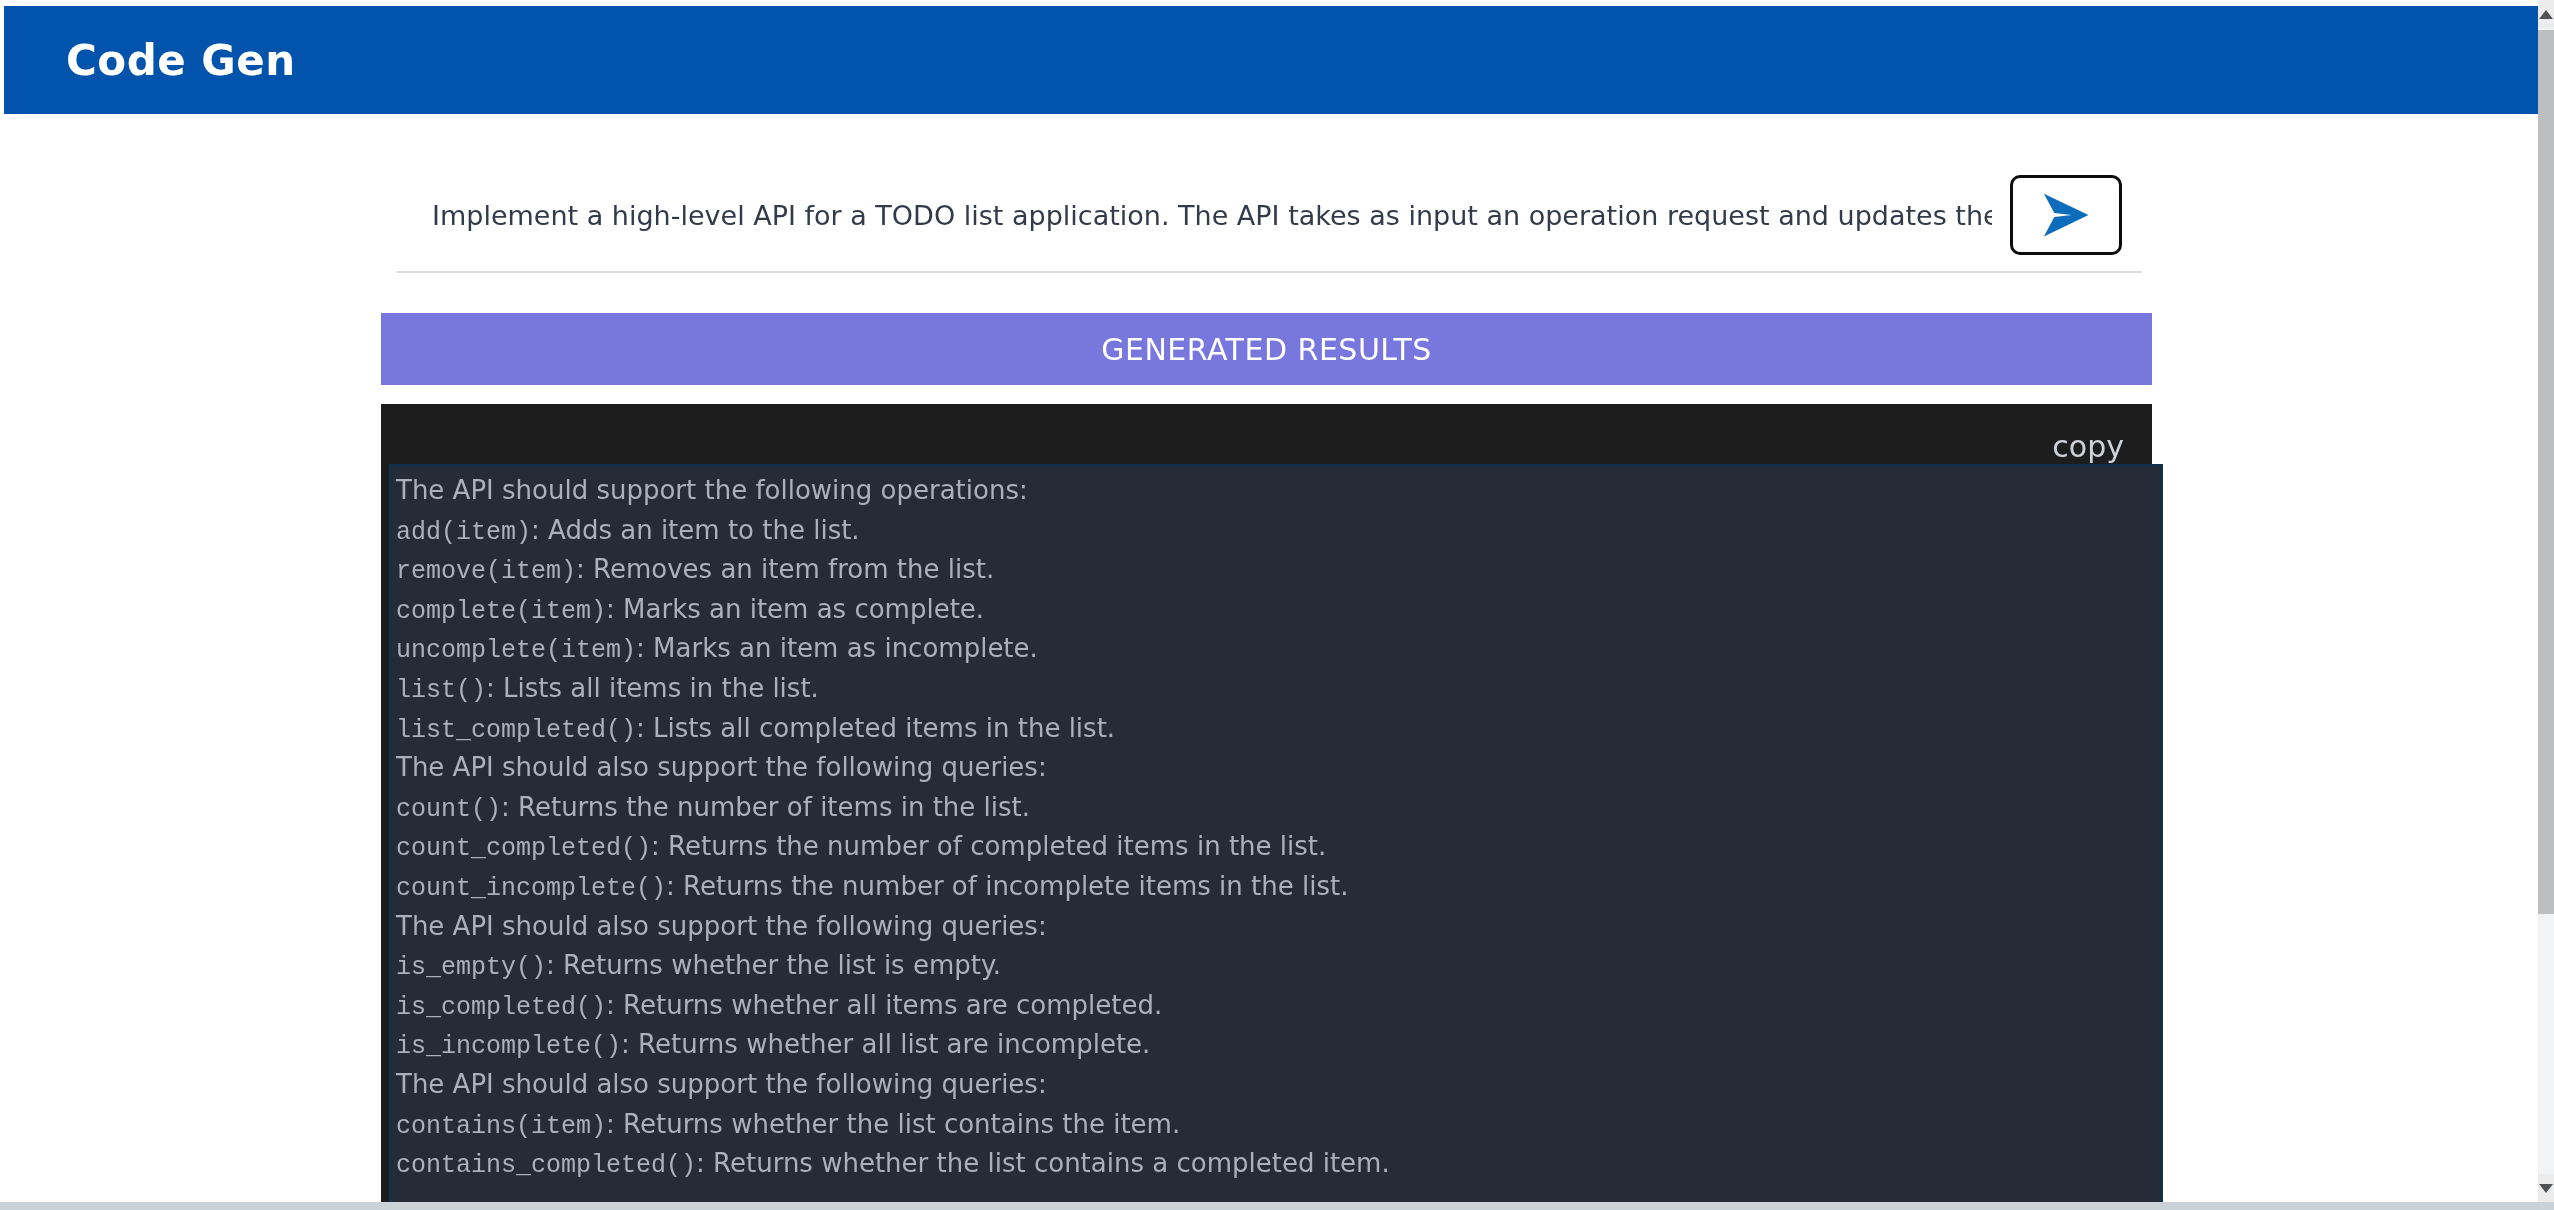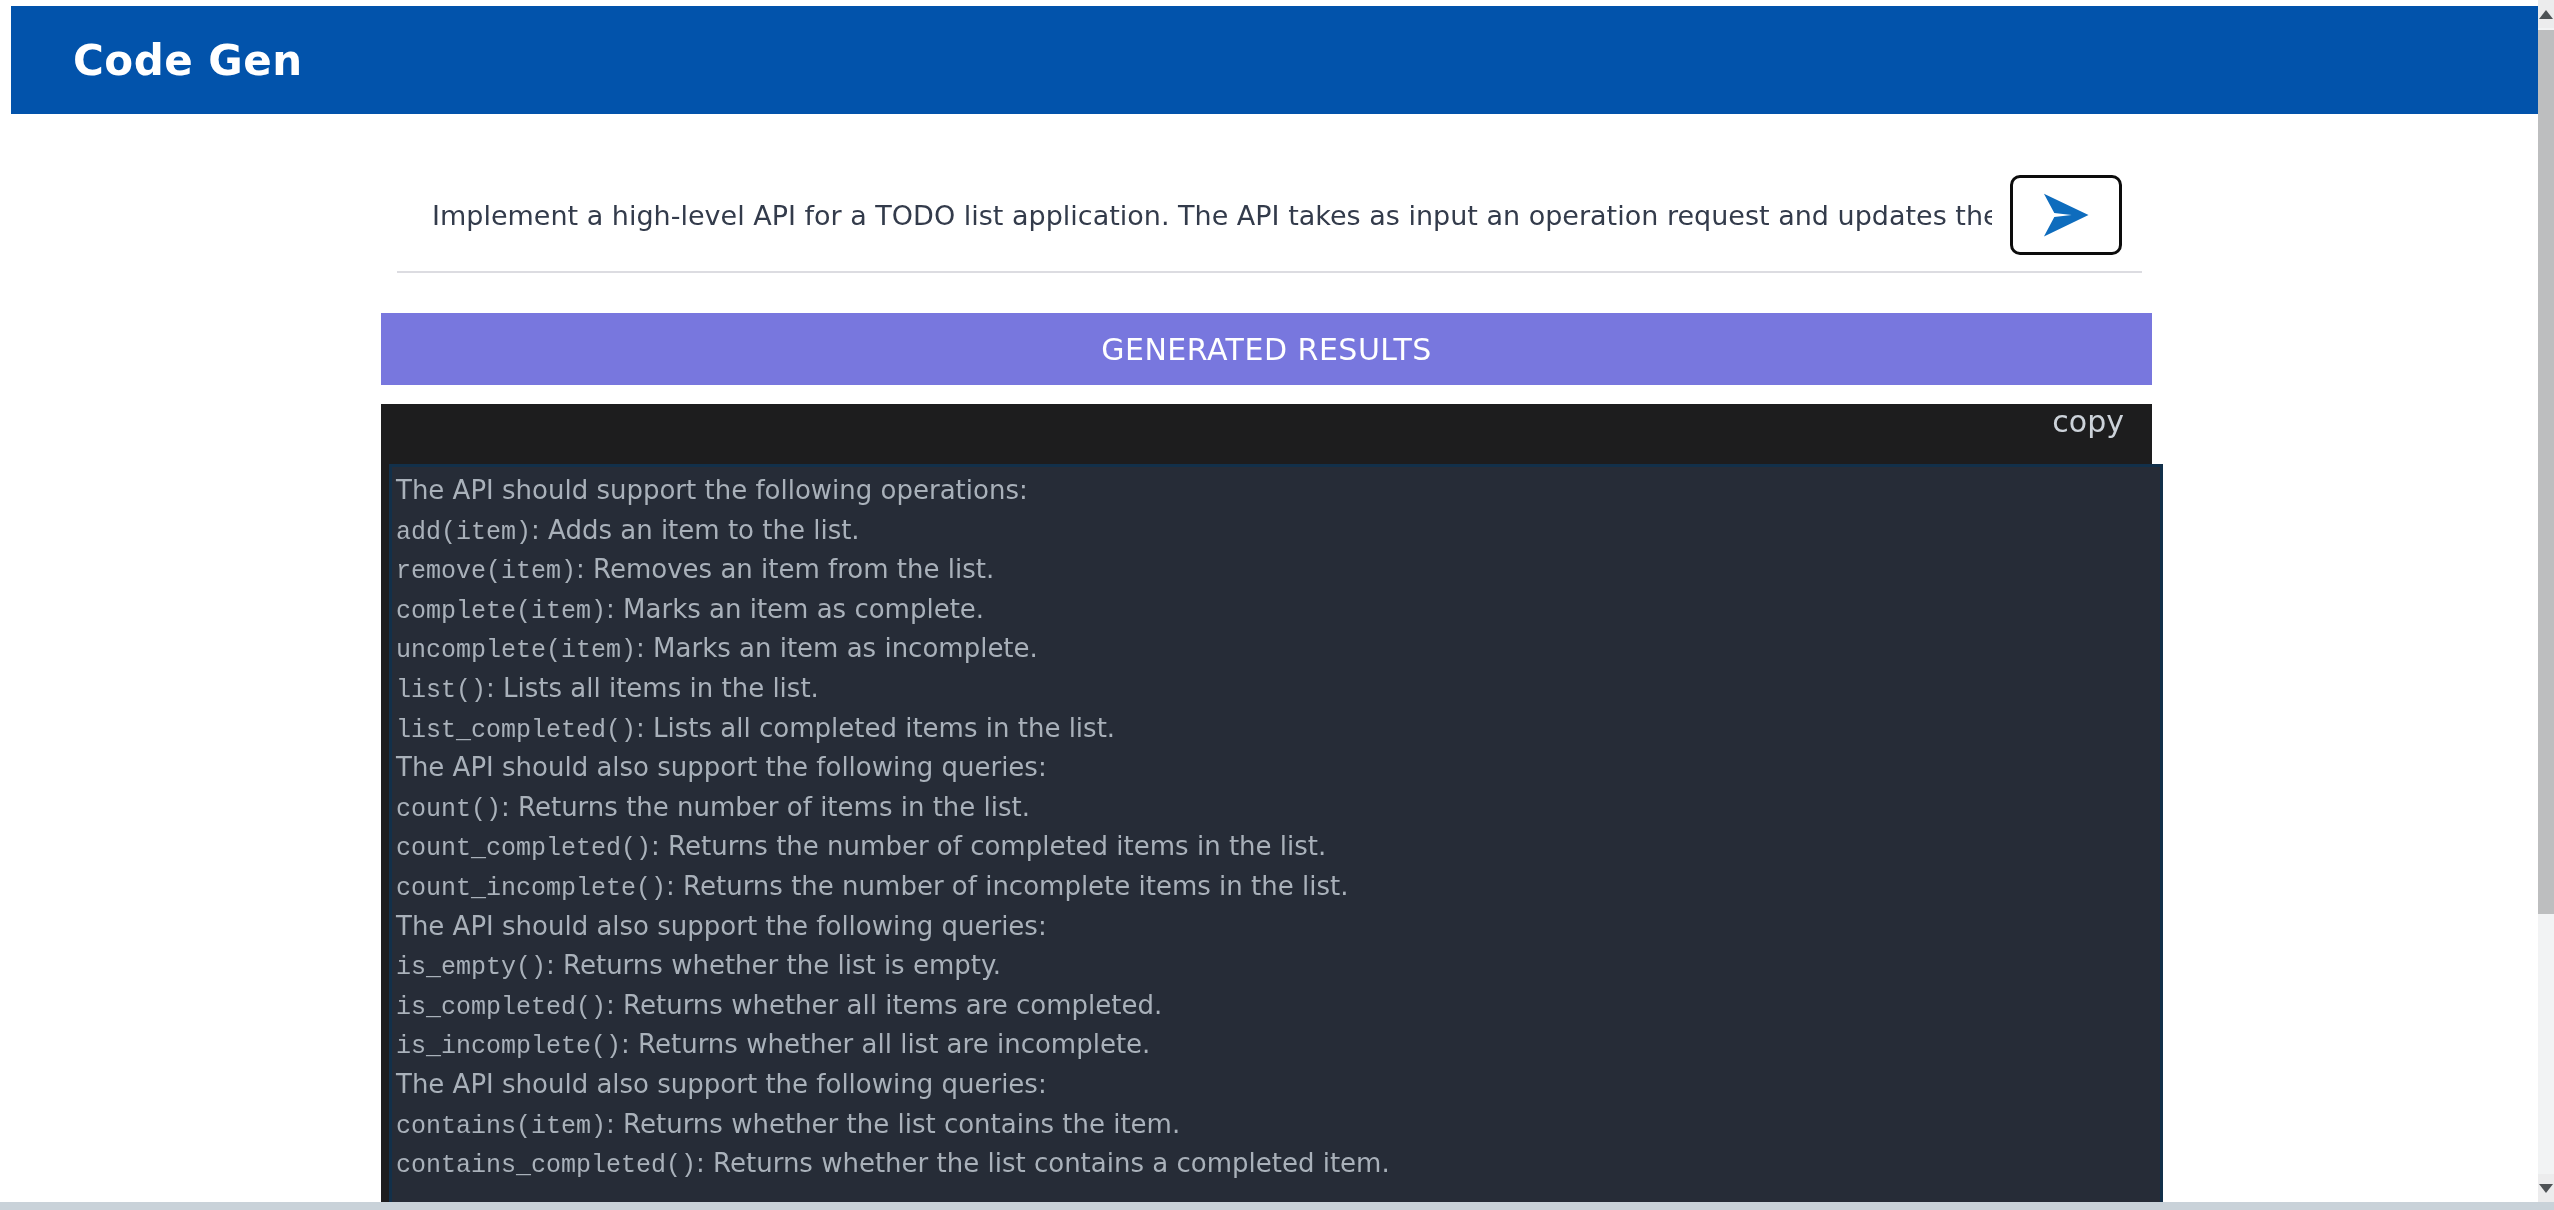--- a/index.html
+++ b/index.html
@@ -10,21 +10,21 @@
     --code_border:#12304a;
     --code_text:#a9b1ba;
     --accent:#0e6cbd;
   }
   *{margin:0;padding:0;box-sizing:border-box;}
   html,body{width:2554px;height:1210px;overflow:hidden;background:#ffffff;
     font-family:"DejaVu Sans","Liberation Sans",sans-serif;}
   .viewport{position:relative;width:2554px;height:1210px;background:#fff;overflow:hidden;}
 
   
-  .appbar{position:absolute;left:11px;top:6px;width:2534px;height:108px;
+  .appbar{position:absolute;left:4px;top:6px;width:2534px;height:108px;
     background:var(--header_bg);display:flex;align-items:center;padding-left:62px;}
   .appbar .title{color:#ffffff;font-size:42px;font-weight:bold;letter-spacing:.5px;}
 
   
   .content{position:absolute;left:381px;top:0;width:1771px;}
 
   
   .prompt-row{position:relative;margin:160px 0 0 16px;width:1745px;height:113px;
     border-bottom:2px solid #dcdce1;display:flex;align-items:center;}
   .prompt-input{flex:1;height:90px;border:none;outline:none;background:transparent;
@@ -35,21 +35,21 @@
     display:flex;align-items:center;justify-content:center;cursor:pointer;}
   .send-btn svg{width:54px;height:54px;display:block;}
 
   
   .banner{margin-top:40px;height:72px;background:var(--banner_bg);
     display:flex;align-items:center;justify-content:center;}
   .banner .banner-label{color:#ffffff;font-size:30px;letter-spacing:.5px;}
 
   
   .results-panel{margin-top:19px;background:var(--code_panel_bg);width:1771px;}
-  .results-header{height:60px;display:flex;justify-content:flex-end;align-items:flex-start;
+  .results-header{height:60px;display:flex;justify-content:flex-end;align-items:flex-end;
     padding-right:28px;}
   .copy-label{color:#ccd2d9;font-size:30px;cursor:pointer;}
   .code-output{margin-left:8px;width:1774px;height:770px;background:var(--code_bg);
     border:3px solid var(--code_border);padding:5px 10px 0 4px;overflow:hidden;}
   .code-line{font-size:26px;line-height:37.6px;color:var(--code_text);white-space:nowrap;
     font-family:"DejaVu Sans","Liberation Sans",sans-serif;}
   .code-line .code{font-family:Liberation Mono, monospace;font-size:25px;}
 
   
   .hscrollbar{position:absolute;left:0;right:0;bottom:0;height:8px;background:#c9d2d9;z-index:5;}

